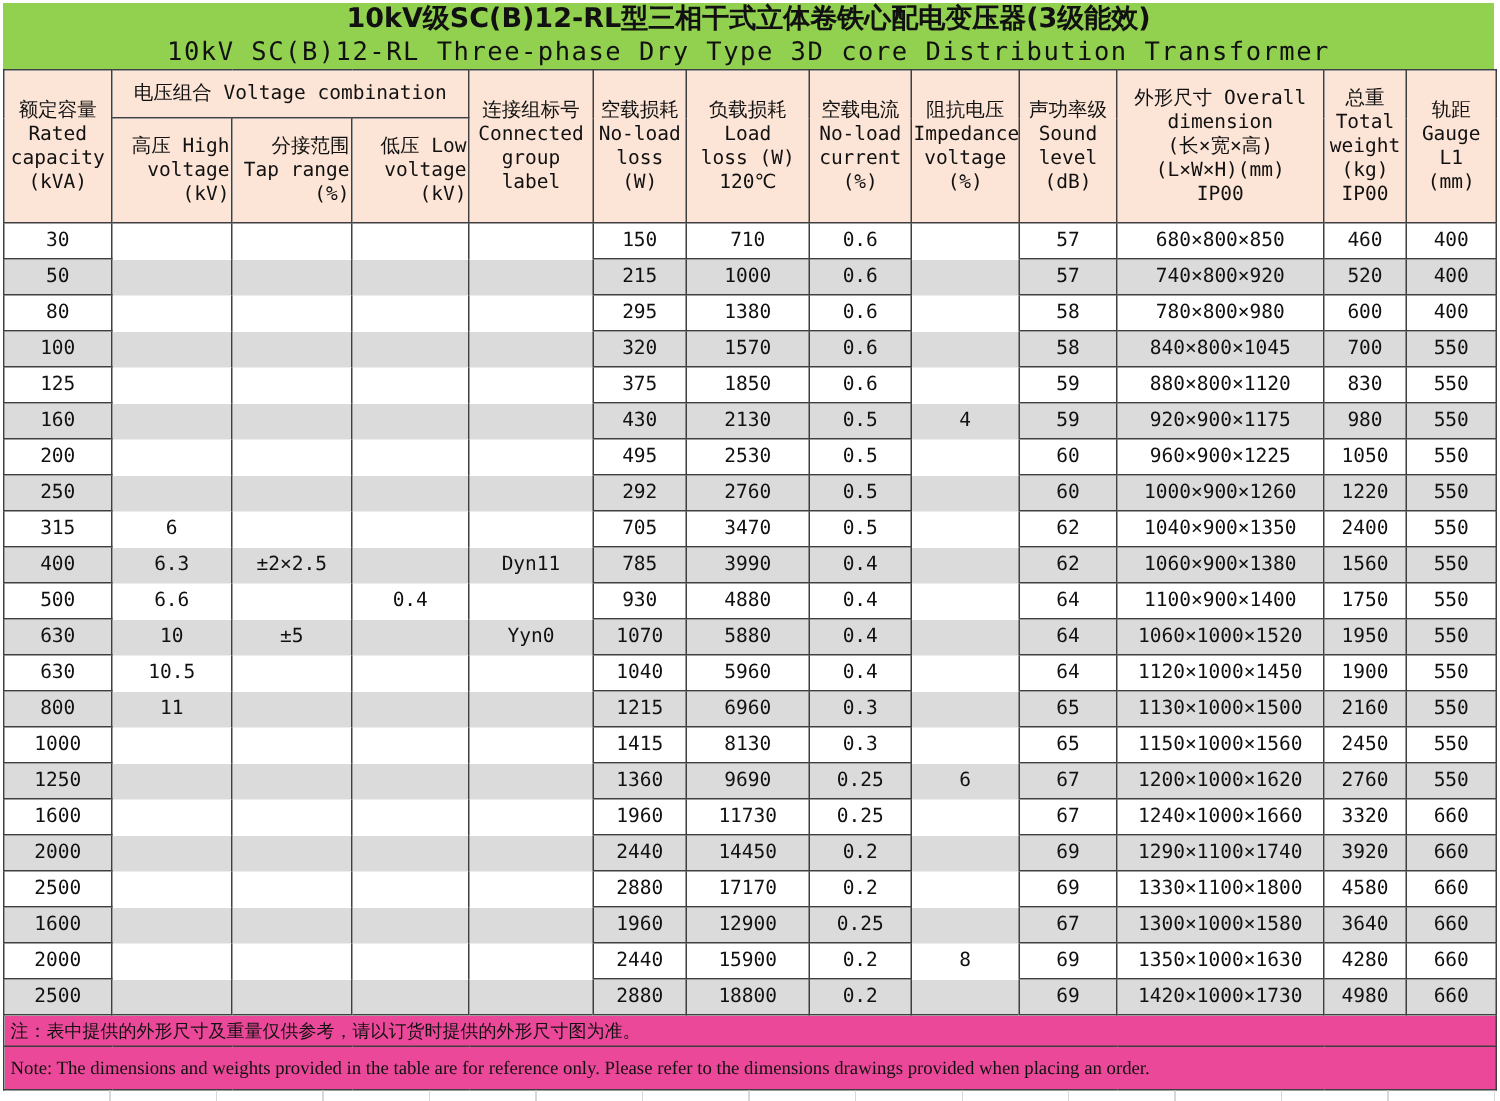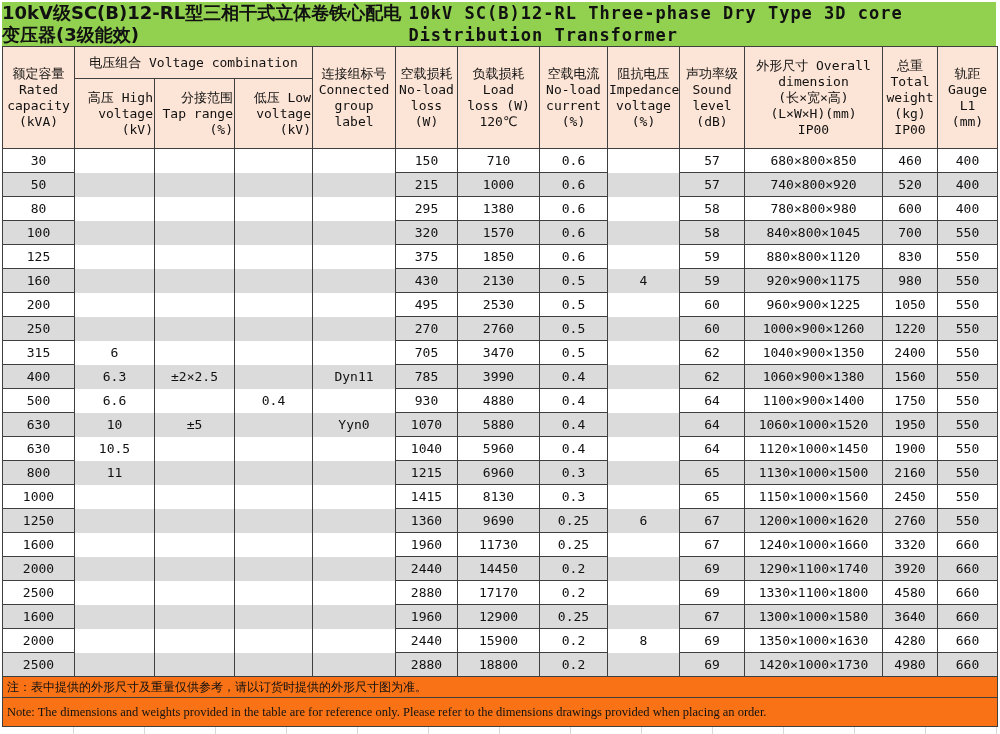--- a/index.html
+++ b/index.html
@@ -7,24 +7,24 @@
     width:1000px;height:734px;overflow:hidden;
     font-family:"DejaVu Sans Mono","DejaVu Sans","Liberation Sans",monospace;
     color:#111;
   }
   .sheet{position:relative;width:996px;padding:2px 0 0 2px;}
 
   
   .titlebar{
     background:#92D050;
     width:994px;height:44px;
-    display:flex;flex-direction:row;justify-content:center;align-items:flex-start;
+    display:flex;flex-direction:column;justify-content:center;align-items:center;
   }
   .title-zh{font-family:"DejaVu Sans","Liberation Sans",sans-serif;font-weight:bold;font-size:18px;line-height:22px;}
-  .title-en{font-weight:bold;font-size:17px;line-height:22px;letter-spacing:1px;}
+  .title-en{font-weight:normal;font-size:17px;line-height:22px;letter-spacing:1px;}
 
   
   table{
     border-collapse:collapse;table-layout:fixed;width:995px;
     font-size:13px;
   }
   th,td{
     border:1px solid #3F3F3F;
     text-align:center;vertical-align:middle;
     padding:0 1px;overflow:hidden;
@@ -38,21 +38,21 @@
   }
   thead tr.group-row th{height:32px;}
   thead tr.sub-row th{height:70px;text-align:right;}
   tbody.data td{height:24px;white-space:nowrap;}
   tbody.data tr:nth-child(even) td{background:#DBDBDB;}
   
   td.m{border-top:none;border-bottom:none;}
 
   
   tbody.notes td{
-    text-align:left;background:#f97316;padding:1px 4px;
+    text-align:left;background:#ec4899;padding:1px 4px;
     white-space:normal;
   }
   td.note-zh{height:21px;font-family:"DejaVu Sans","Liberation Sans",sans-serif;font-size:12px;}
   td.note-en{height:29px;font-size:12.5px;line-height:14px;font-family:Liberation Serif, serif;}
 
   
   .grid-strip{
     width:994px;height:8px;margin-left:1px;
     background:
       repeating-linear-gradient(90deg, transparent 0px, transparent 70px, #d8d8d8 70px, #d8d8d8 71px);
@@ -248,21 +248,21 @@
           <td>960×900×1225</td>
           <td>1050</td>
           <td>550</td>
         </tr>
         <tr>
           <td>250</td>
           <td class="m"></td>
           <td class="m"></td>
           <td class="m"></td>
           <td class="m"></td>
-          <td>270</td>
+          <td>292</td>
           <td>2760</td>
           <td>0.5</td>
           <td class="m"></td>
           <td>60</td>
           <td>1000×900×1260</td>
           <td>1220</td>
           <td>550</td>
         </tr>
         <tr>
           <td>315</td>

